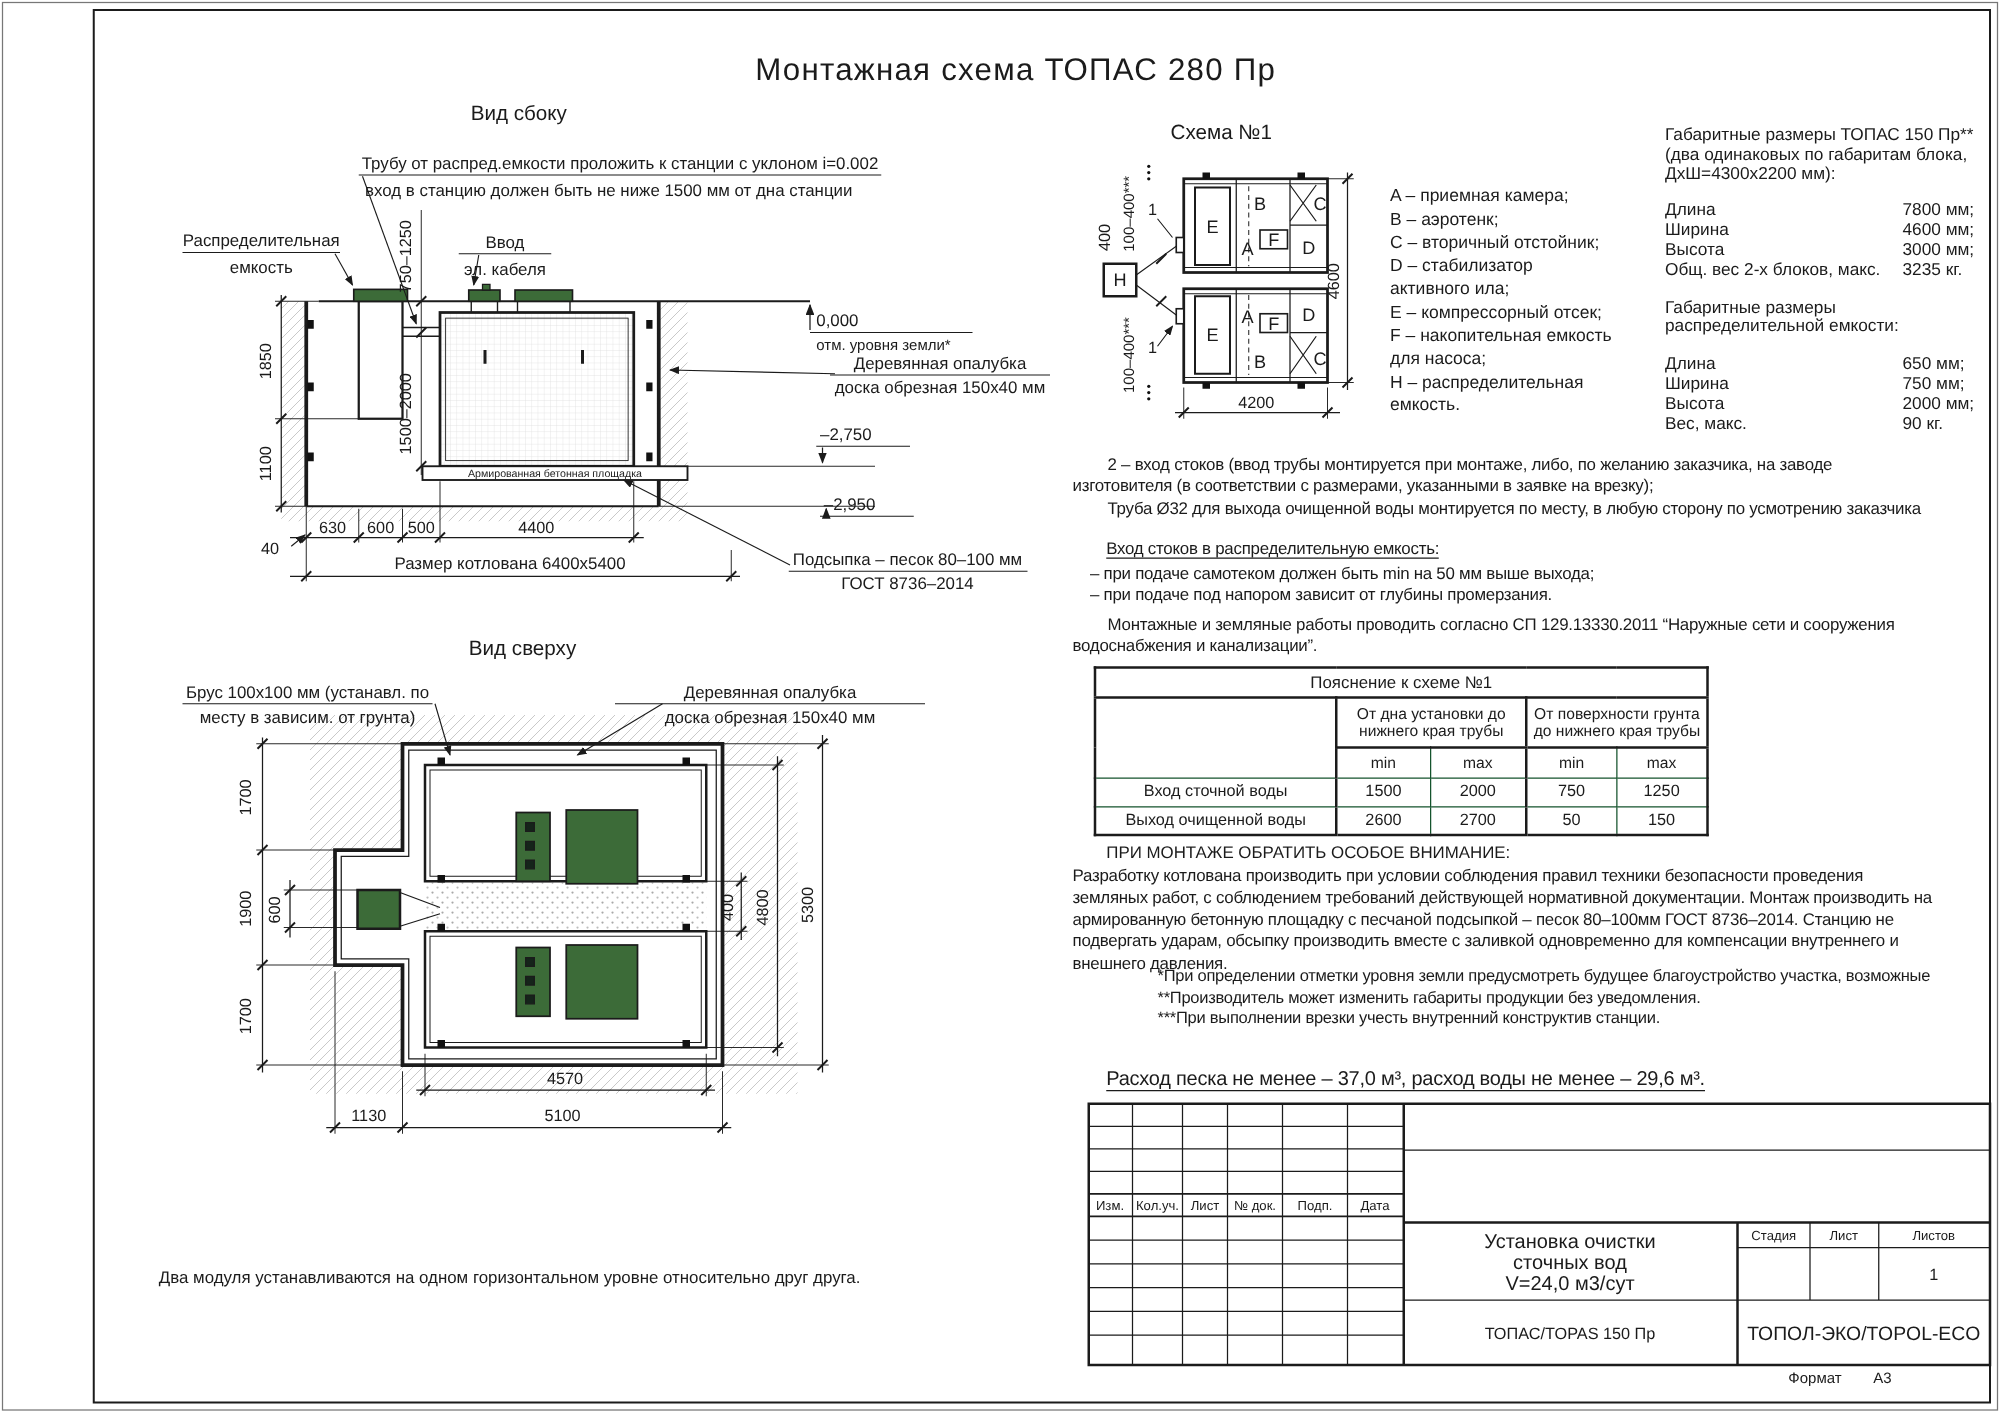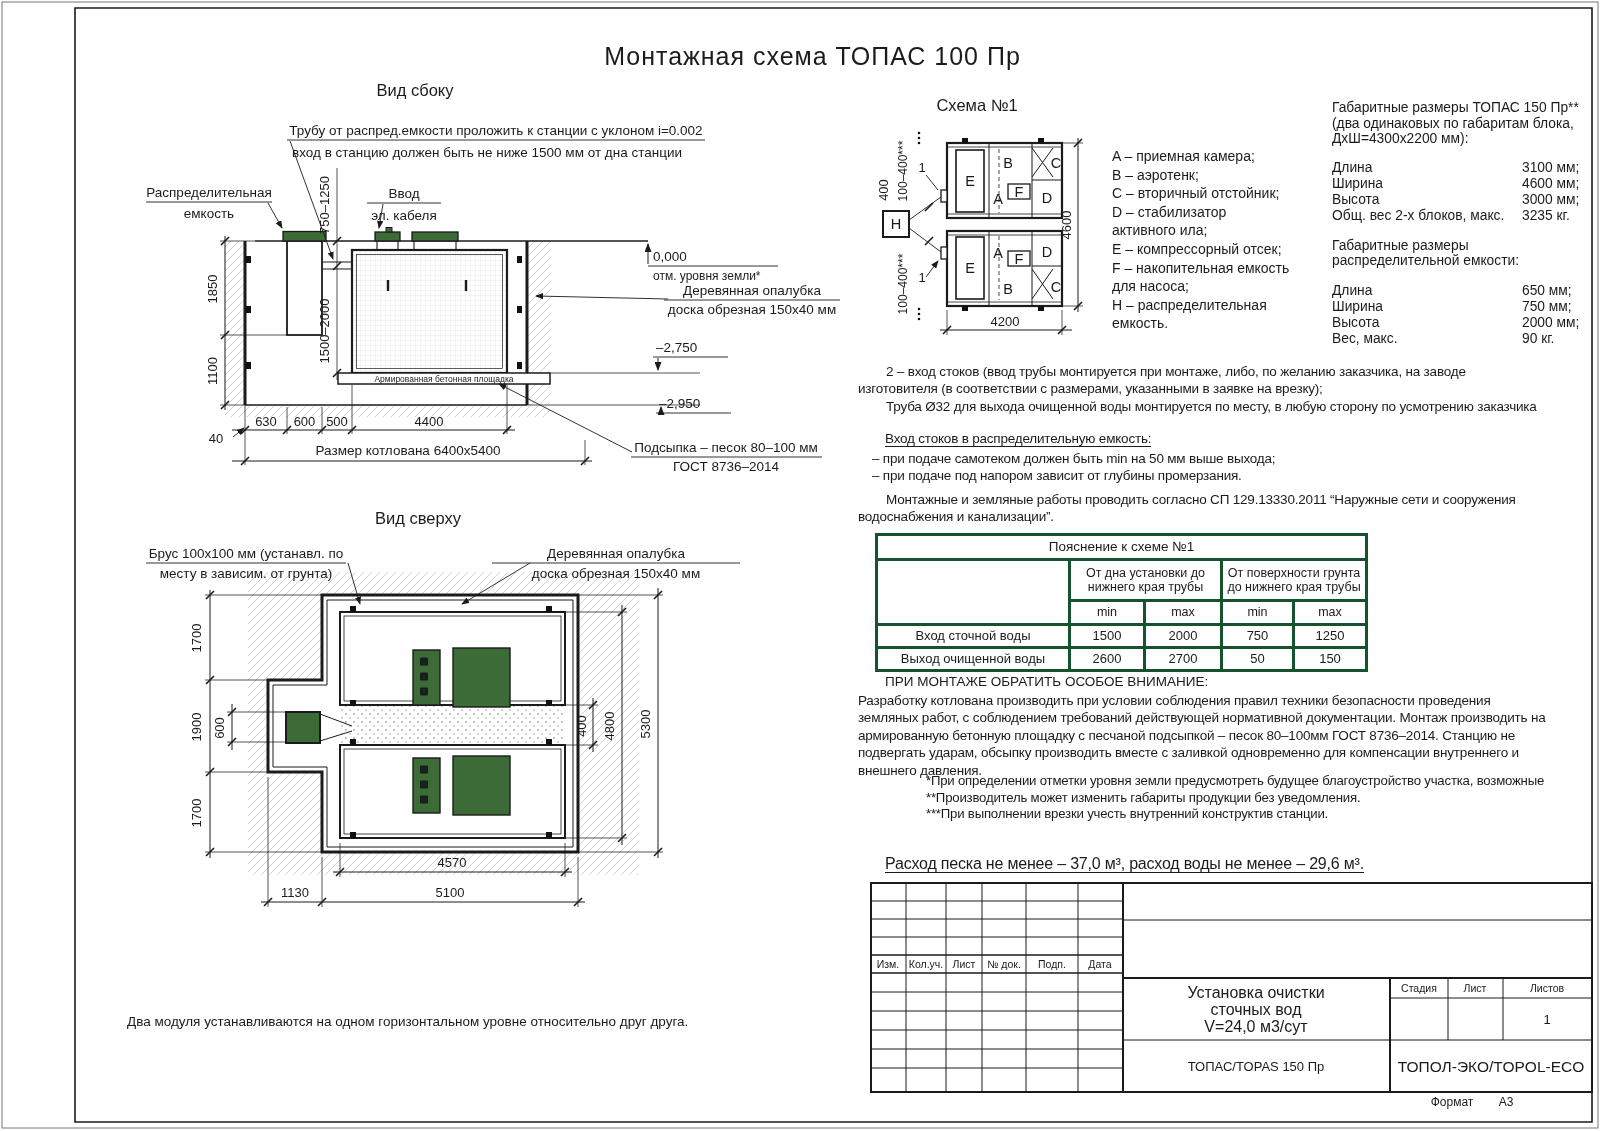--- a/index.html
+++ b/index.html
@@ -25,21 +25,21 @@
   #main-title{left:55px;top:42px;width:1515px;text-align:center;font-size:25px;letter-spacing:1px;}
   #legend{left:1112px;top:147px;font-size:14px;line-height:18.6px;white-space:nowrap;}
   #specs{left:1332px;top:100px;width:250px;font-size:13.8px;line-height:15.6px;white-space:nowrap;}
   .spec-row{position:relative;height:16px;}
   .spec-row span.v{position:absolute;left:190px;}
   #notes1{left:858px;top:363px;}
   #inlet-head{left:885px;top:431px;font-size:13.5px;letter-spacing:-0.2px;}
   #inlet-lines{left:872px;top:450px;}
   #sp-note{left:858px;top:491px;}
   #expl-table{left:875px;top:533px;border-collapse:collapse;table-layout:fixed;width:490px;font-size:12.5px;}
-  #expl-table td{border:3px solid #14532d;text-align:center;padding:0;line-height:1.15;}
+  #expl-table td{border:1px solid #14532d;text-align:center;padding:0;line-height:1.15;}
   #expl-table{border:2px solid #1b1b1b;}
   #expl-table .ttl{height:22px;font-size:13.5px;border-bottom:2px solid #1b1b1b;}
   #expl-table .gh{height:38px;border-bottom:2px solid #1b1b1b;}
   #expl-table .bl2{border-left:2.5px solid #1b1b1b;}
   #expl-table .mm{height:24px;}
   #expl-table .dr{height:23px;font-size:13px;padding-left:44px;}
   #attn-head{left:885px;top:674px;font-size:13.5px;}
   #attn-lines{left:858px;top:692px;}
   #footnotes{left:858px;top:773px;margin-left:40px;}
   #footnotes div{font-size:13.2px;letter-spacing:-0.2px;line-height:16.6px;white-space:nowrap;}
@@ -270,41 +270,41 @@
     <text class="tx tbh" x="1475" y="992">Лист</text>
     <text class="tx tbh" x="1547" y="992">Листов</text>
     <text class="tx" x="1547" y="1024">1</text>
     <text class="tx tbprod" x="1256" y="1071">ТОПАС/TOPAS 150 Пр</text>
     <text class="tx tbcomp" x="1491" y="1072">ТОПОЛ-ЭКО/TOPOL-ECO</text>
     <text class="tx t12" x="1452" y="1106">Формат</text>
     <text class="tx t12" x="1506" y="1106">А3</text>
   </g>
 </svg>
 
-<div class="abs" id="main-title">Монтажная схема ТОПАС 100 Пр</div>
+<div class="abs" id="main-title">Монтажная схема ТОПАС 280 Пр</div>
 
 <div class="abs" id="legend">
   <div>A – приемная камера;</div>
   <div>B – аэротенк;</div>
   <div>C – вторичный отстойник;</div>
   <div>D – стабилизатор</div>
   <div>активного ила;</div>
   <div>E – компрессорный отсек;</div>
   <div>F – накопительная емкость</div>
   <div>для насоса;</div>
   <div>H – распределительная</div>
   <div>емкость.</div>
 </div>
 
 <div class="abs" id="specs">
   <div>Габаритные размеры ТОПАС 150 Пр**</div>
   <div>(два одинаковых по габаритам блока,</div>
   <div>ДхШ=4300х2200 мм):</div>
   <div style="height:13px"></div>
-  <div class="spec-row"><span>Длина</span><span class="v">3100 мм;</span></div>
+  <div class="spec-row"><span>Длина</span><span class="v">7800 мм;</span></div>
   <div class="spec-row"><span>Ширина</span><span class="v">4600 мм;</span></div>
   <div class="spec-row"><span>Высота</span><span class="v">3000 мм;</span></div>
   <div class="spec-row"><span>Общ. вес 2-х блоков, макс.</span><span class="v">3235 кг.</span></div>
   <div style="height:14px"></div>
   <div>Габаритные размеры</div>
   <div>распределительной емкости:</div>
   <div style="height:14px"></div>
   <div class="spec-row"><span>Длина</span><span class="v">650 мм;</span></div>
   <div class="spec-row"><span>Ширина</span><span class="v">750 мм;</span></div>
   <div class="spec-row"><span>Высота</span><span class="v">2000 мм;</span></div>

